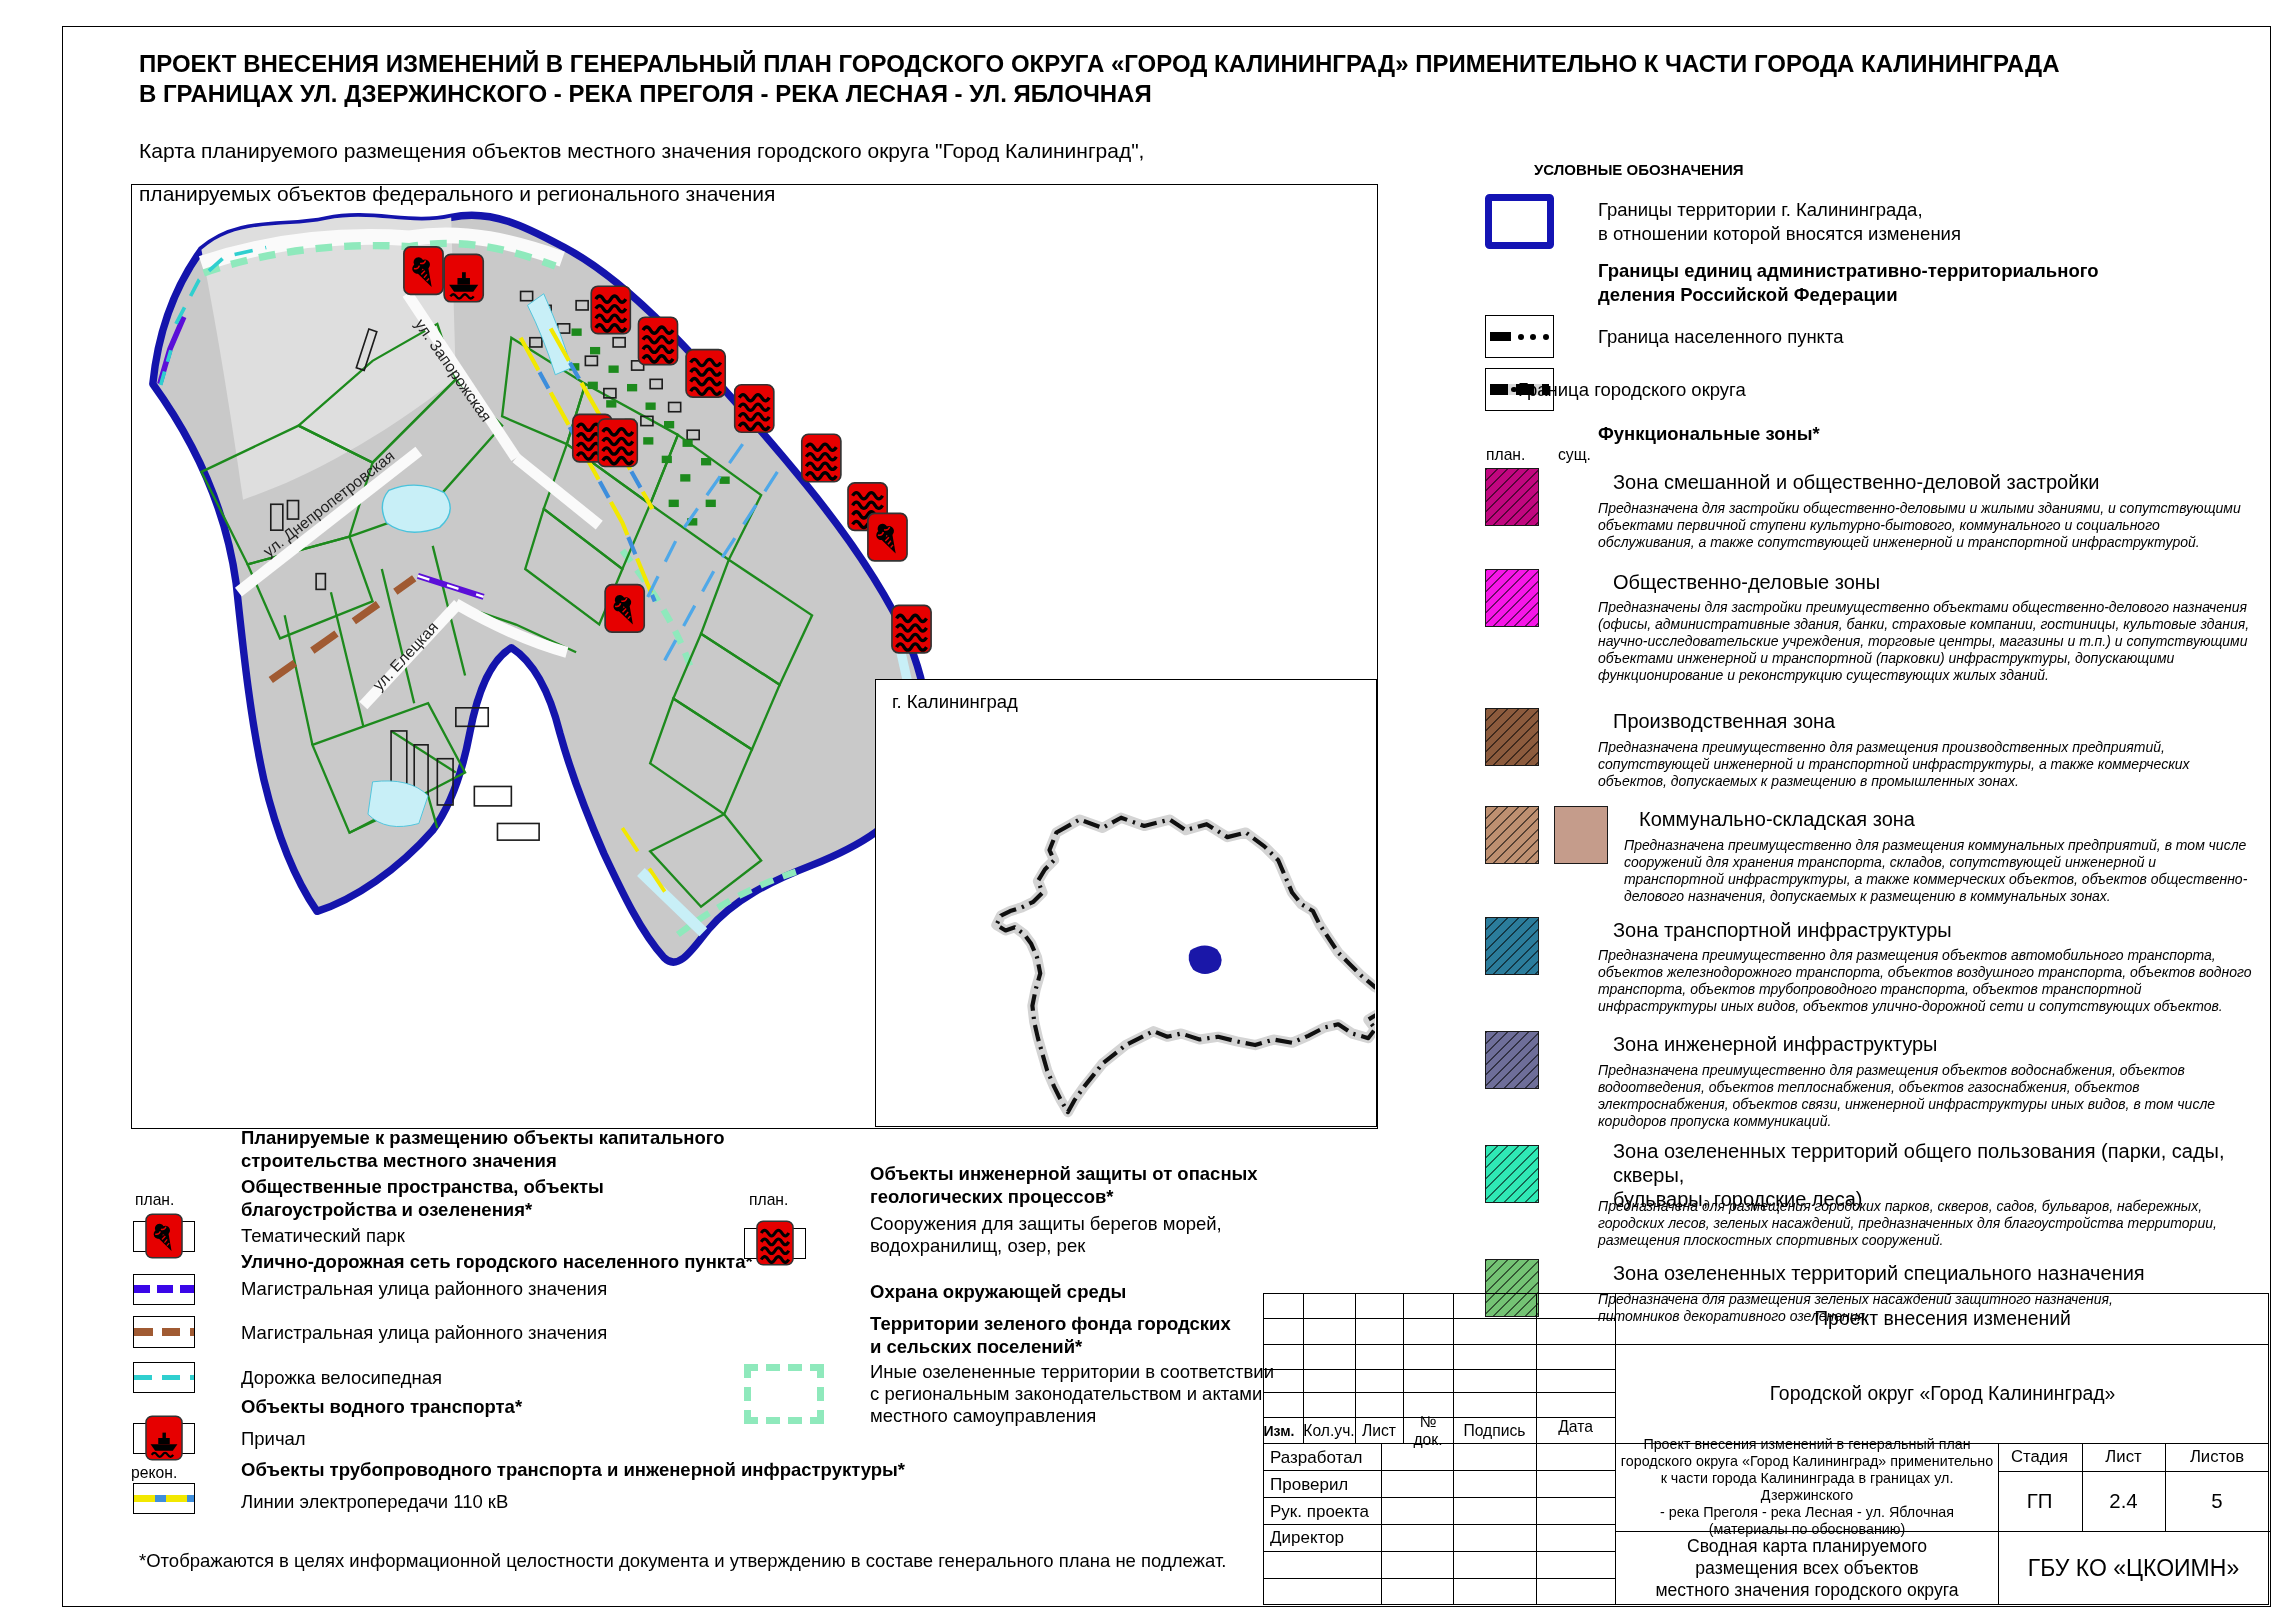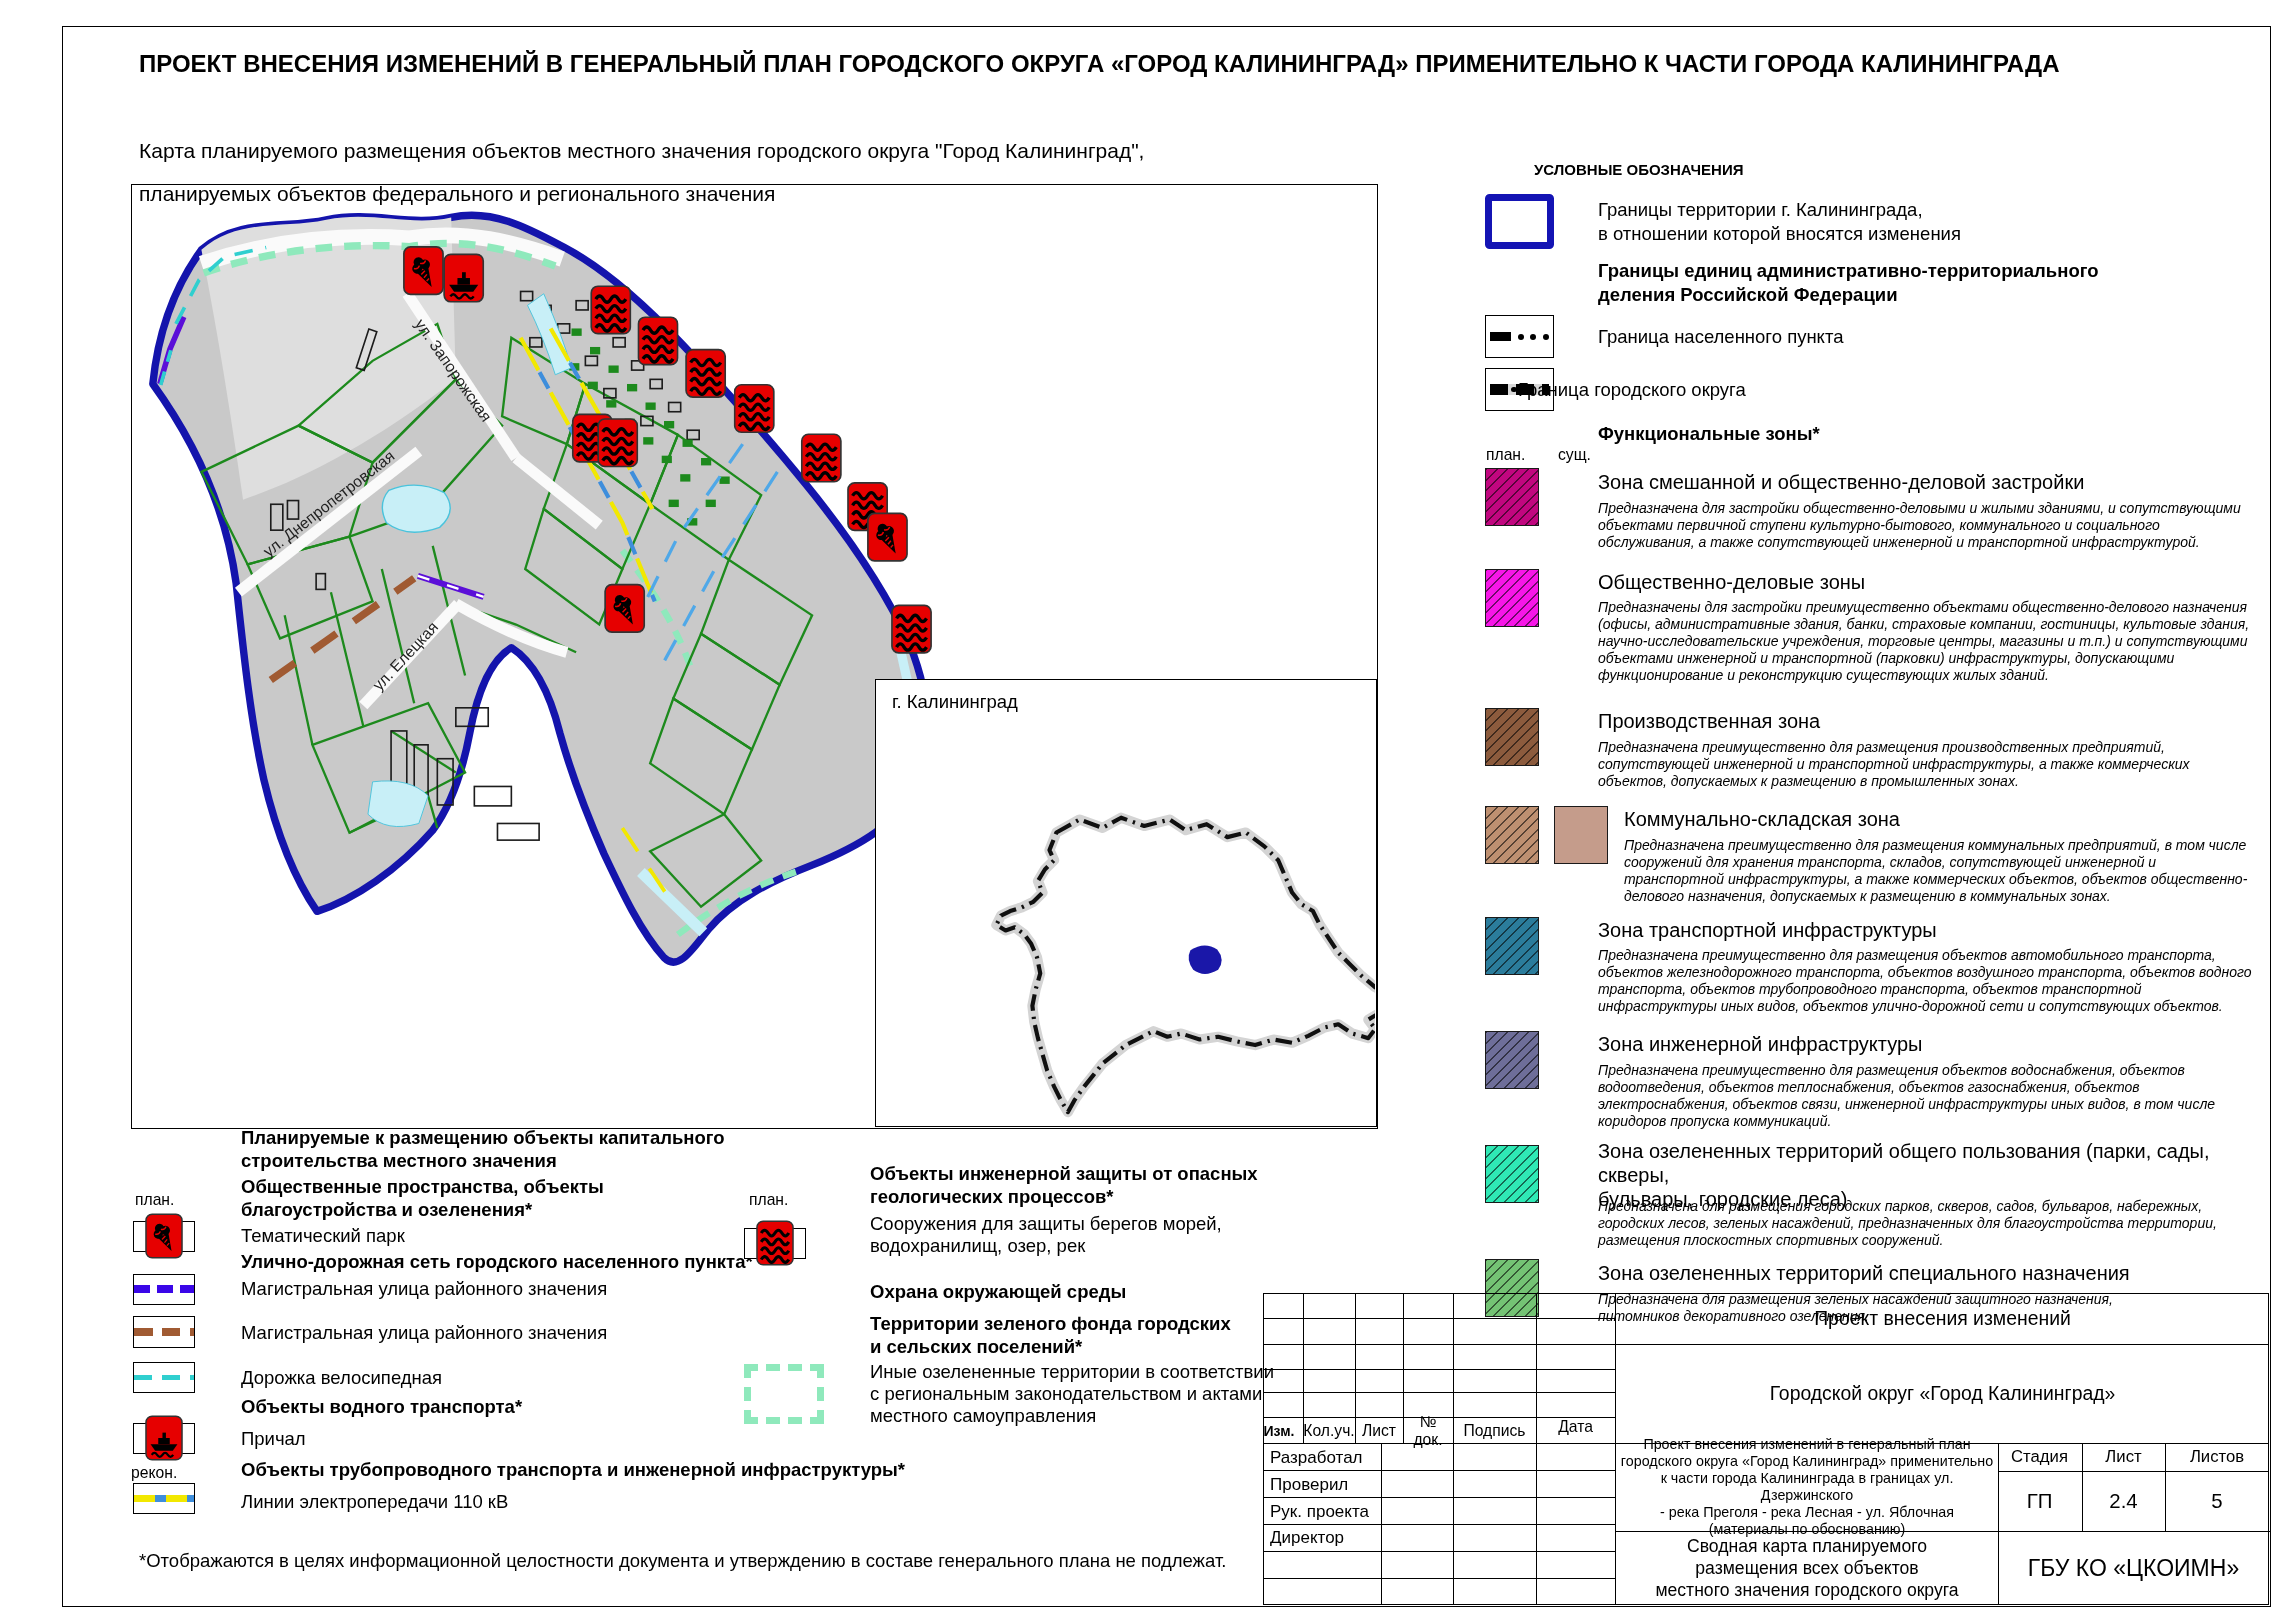--- a/index.html
+++ b/index.html
@@ -7,21 +7,21 @@
          font-family:"Liberation Sans", sans-serif;color:#000;overflow:hidden;}
   .abs{position:absolute;}
   .b{font-weight:bold;}
   .pre{white-space:pre-line;}
   .frame{border:1.9px solid #000;}
   .t1{font-size:24px;font-weight:bold;line-height:30px;}
   .t2{font-size:21px;line-height:27px;}
   .leg-h{font-size:15px;font-weight:bold;}
   .leg-lab{font-size:18.5px;line-height:24px;}
   .leg-small{font-size:15.7px;}
-  .zone-t{font-size:20px;line-height:24px;width:662px;}
+  .zone-t{font-size:20px;line-height:24px;width:662px;margin-left:15px;}
   .zone-d{font-size:14px;line-height:17px;font-style:italic;width:662px;}
   .swatch{width:52px;height:56px;border:0.9px solid #1a1a1a;
       background-image:repeating-linear-gradient(135deg, rgba(0,0,0,.55) 0 1.4px, transparent 1.4px 7.4px);}
   .swatch.solid{background-image:none;}
   .symbox{border:1.4px solid #000;background:#fff;box-sizing:border-box;display:flex;align-items:center;justify-content:center;}
   .bl-h{font-size:18.5px;font-weight:bold;line-height:23px;}
   .bl-l{font-size:18.5px;}
   .tb-cell{display:flex;align-items:center;justify-content:center;text-align:center;box-sizing:border-box;}
   .hline{background:#000;height:1.4px;}
   .vline{background:#000;width:1.4px;}
@@ -63,20 +63,21 @@
         <rect x="35" y="60" width="30" height="16" fill="#000"></rect>
         <rect x="46" y="46" width="9" height="14" fill="#000"></rect>
         <path d="M18,104 q7,-10 14,0 t14,0 t14,0 t14,0" stroke="#000" stroke-width="6" fill="none"></path>
       </symbol>
     </defs>
   </svg>
 
   <div class="abs frame" style="left:62px;top:26px;width:2207px;height:1579px;"></div>
 
   <div class="abs t1" style="left:139px;top:49px;width:2036px;">ПРОЕКТ ВНЕСЕНИЯ ИЗМЕНЕНИЙ В ГЕНЕРАЛЬНЫЙ ПЛАН ГОРОДСКОГО ОКРУГА «ГОРОД КАЛИНИНГРАД» ПРИМЕНИТЕЛЬНО К ЧАСТИ ГОРОДА КАЛИНИНГРАДА</div>
+  <div class="abs t1" style="left:139px;top:79px;width:2036px;">В ГРАНИЦАХ УЛ. ДЗЕРЖИНСКОГО - РЕКА ПРЕГОЛЯ - РЕКА ЛЕСНАЯ - УЛ. ЯБЛОЧНАЯ</div>
   <div class="abs t2" style="left:139px;top:137px;width:1388px;">Карта планируемого размещения объектов местного значения городского округа "Город Калининград",</div>
   <div class="abs t2" style="left:139px;top:180px;width:1388px;">планируемых объектов федерального и регионального значения</div>
 
   <div class="abs" style="left:131px;top:184px;width:1247px;height:945px;border:1.4px solid #000;box-sizing:border-box;">
     <svg width="1244" height="942" viewBox="0 0 2689 2036">
 
       <path d="M45,430 C55,330 85,230 150,140 C230,70 330,95 420,75 C520,55 600,90 690,70 C780,50 860,95 935,135 C1020,180 1105,255 1190,345 C1280,440 1370,540 1455,645 C1545,755 1625,870 1680,990 C1720,1090 1735,1195 1700,1290 C1660,1380 1570,1430 1470,1470 C1380,1505 1300,1545 1245,1610 C1210,1655 1180,1700 1150,1670 C1100,1615 1060,1530 1020,1445 C985,1365 950,1275 925,1185 C905,1105 875,1035 820,1000 C770,1030 745,1105 730,1185 C715,1265 690,1340 650,1395 C575,1480 480,1545 400,1570 C345,1490 310,1390 285,1285 C255,1150 240,1000 225,860 C205,715 150,575 45,430 Z" fill="#C9C9C9" stroke="#1414AC" stroke-width="16" stroke-linejoin="round"></path>
 
       <path d="M150,140 C230,70 330,95 420,75 C520,55 600,90 690,70 L700,420 C520,560 360,640 240,680 C210,470 180,290 150,140 Z" fill="#DEDEDE"></path>
 

